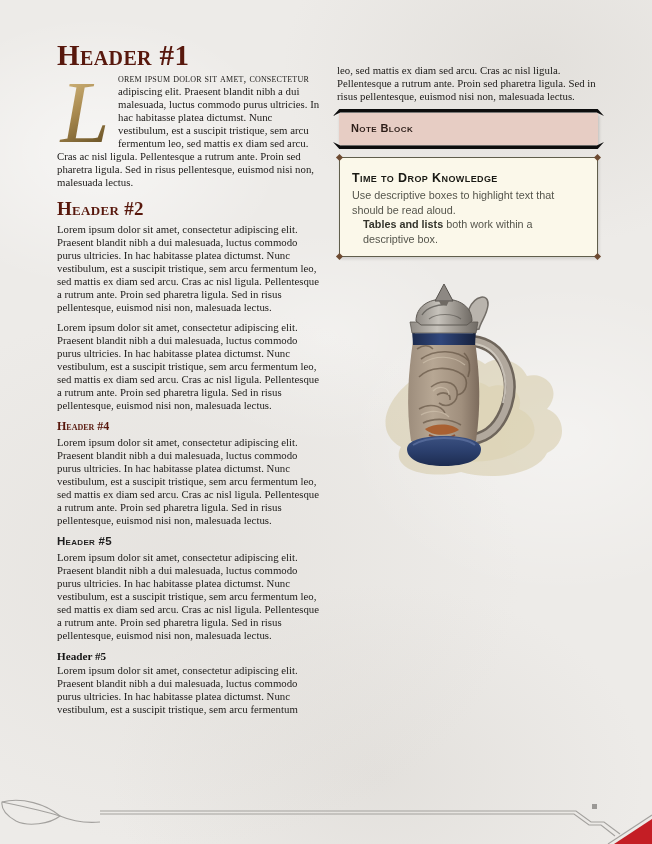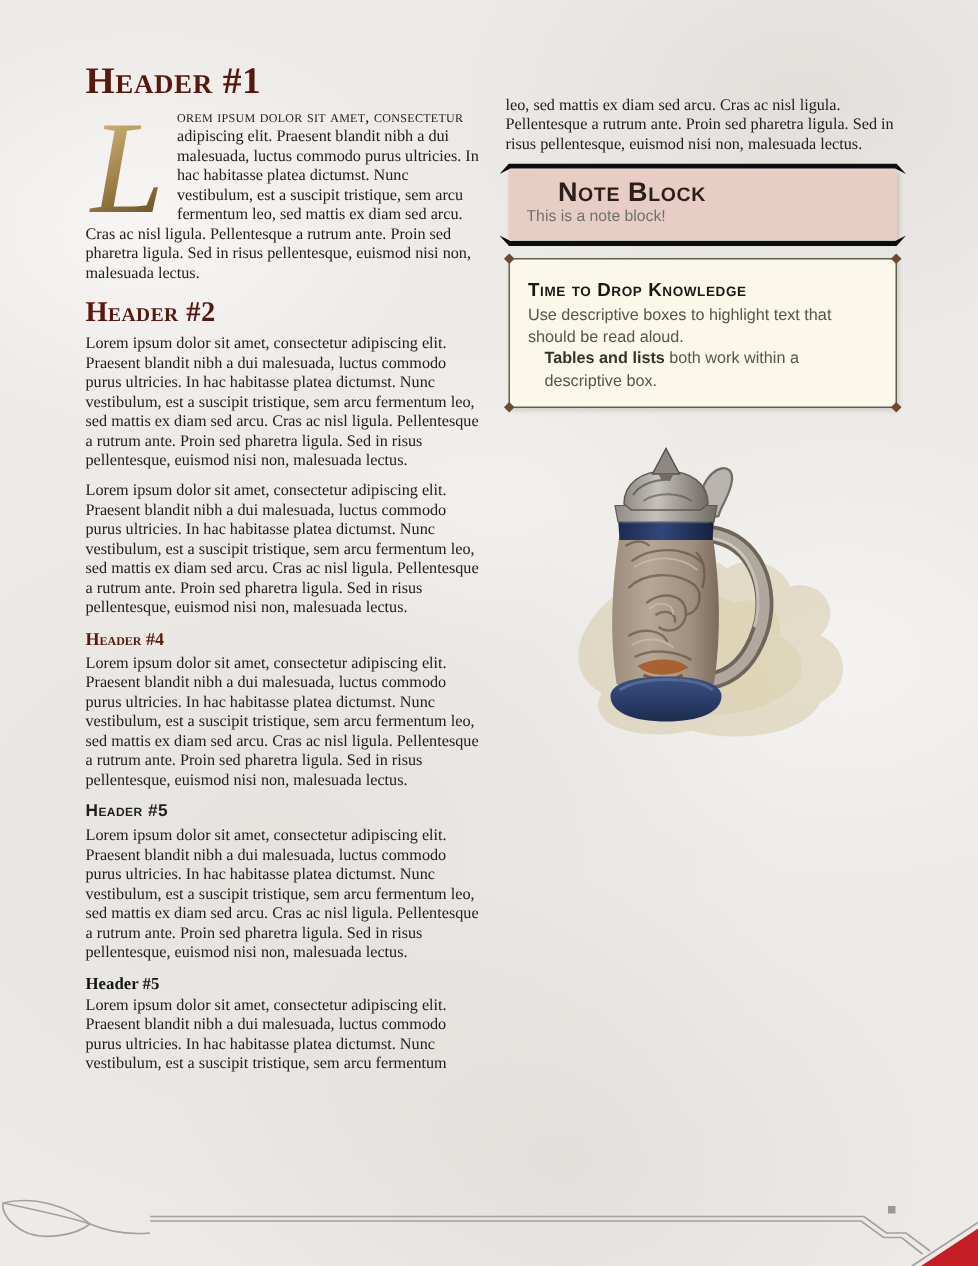--- a/index.html
+++ b/index.html
@@ -13,21 +13,21 @@
       radial-gradient(ellipse 360px 260px at 86% 52%, rgba(255,255,255,.38), rgba(255,255,255,0) 60%),
       radial-gradient(ellipse 430px 310px at 58% 92%, rgba(206,202,196,.32), rgba(206,202,196,0) 62%),
       radial-gradient(ellipse 250px 180px at 50% 40%, rgba(255,255,255,.3), rgba(255,255,255,0) 60%);
     font-family:"Liberation Serif", serif;
   }
   .col{position:absolute;width:263px;}
   .col-left{left:57px;top:42px;}
   .col-right{left:337px;top:64px;}
 
   .h1,.h2,.h3,.h4{font-variant:small-caps;font-weight:700;color:#58180d;font-family:"Liberation Serif",serif;}
-  .h1{font-size:25px;line-height:26px;margin:0 0 4px 0;letter-spacing:.4px;}
+  .h1{font-size:29px;line-height:26px;margin:0 0 4px 0;letter-spacing:.4px;}
   .h2{font-size:19px;line-height:22px;margin:2px 0 3px 0;letter-spacing:.3px;}
   .h3{font-size:14.5px;line-height:17px;margin:6px 0 7px 0;border-bottom:1.5px solid #c9ad6a;padding-bottom:2px;}
   .h4{font-size:12px;line-height:15px;margin:5px 0 2px 0;}
   .h5{font-family:"Liberation Sans",sans-serif;font-variant:small-caps;font-weight:700;font-size:11.5px;line-height:15px;color:#1f1f1f;margin:6px 0 2px 0;letter-spacing:.3px;}
   .h6{font-size:11.2px;line-height:14px;font-weight:700;color:#141414;margin:6px 0 1px 0;}
 
   .para{font-size:10.8px;line-height:13px;color:#22201e;margin:0 0 7px 0;}
   .para:last-child{margin-bottom:0;}
 
   .dropcap{
@@ -38,21 +38,21 @@
   }
   .sc-lead{font-variant:small-caps;letter-spacing:.2px;}
 
   
   .note{position:relative;background:#e7cdc4;margin:10px 2px 0 2px;padding:8px 12px 9px 12px;
         box-shadow:1px 2px 3px rgba(0,0,0,.18);}
   .note-bar{position:absolute;left:-6px;width:calc(100% + 12px);height:7px;}
   .note-bar.top{top:-4px;}
   .note-bar.bottom{bottom:-4px;}
   .note-title{font-family:"Liberation Sans",sans-serif;font-variant:small-caps;font-weight:700;
-              font-size:18px;line-height:15px;color:#2d1e19;letter-spacing:.4px;margin-left:21px;}
+              font-size:11px;line-height:15px;color:#2d1e19;letter-spacing:.4px;}
   .note-body{font-family:"Liberation Sans",sans-serif;font-size:10.5px;line-height:13px;color:#6f6f6f;margin-top:2px;}
 
   
   .desc{position:relative;background:#fbf8ea;border:1px solid #605e4c;margin:12px 2px 0 2px;
         padding:12px 12px 10px 12px;box-shadow:1px 2px 3px rgba(0,0,0,.12);}
   .desc-dot{position:absolute;width:5px;height:5px;background:#6d4a31;transform:rotate(45deg);}
   .desc-dot.tl{top:-3px;left:-3px;} .desc-dot.tr{top:-3px;right:-3px;}
   .desc-dot.bl{bottom:-3px;left:-3px;} .desc-dot.br{bottom:-3px;right:-3px;}
   .desc-title{font-family:"Liberation Sans",sans-serif;font-variant:small-caps;font-weight:700;
               font-size:12.5px;line-height:16px;color:#191914;letter-spacing:.4px;}
@@ -93,21 +93,20 @@
   </div>
 
   <div class="col col-right">
     <div class="para">leo, sed mattis ex diam sed arcu. Cras ac nisl ligula. Pellentesque a rutrum ante. Proin sed pharetra ligula. Sed in risus pellentesque, euismod nisi non, malesuada lectus.</div>
 
     <div class="note">
       <svg class="note-bar top" viewBox="0 0 300 7" preserveAspectRatio="none">
           <polygon points="0,7 7,0 293,0 300,7 292,3.4 8,3.4" fill="#0d0d0d"></polygon>
         </svg>
       <div class="note-title">Note Block</div>
-      <div class="note-body">This is a note block!</div>
       <svg class="note-bar bottom" viewBox="0 0 300 7" preserveAspectRatio="none">
           <polygon points="0,0 7,7 293,7 300,0 292,3.6 8,3.6" fill="#0d0d0d"></polygon>
         </svg>
     </div>
 
     <div class="desc">
       <span class="desc-dot tl"></span>
       <span class="desc-dot tr"></span>
       <span class="desc-dot bl"></span>
       <span class="desc-dot br"></span>

